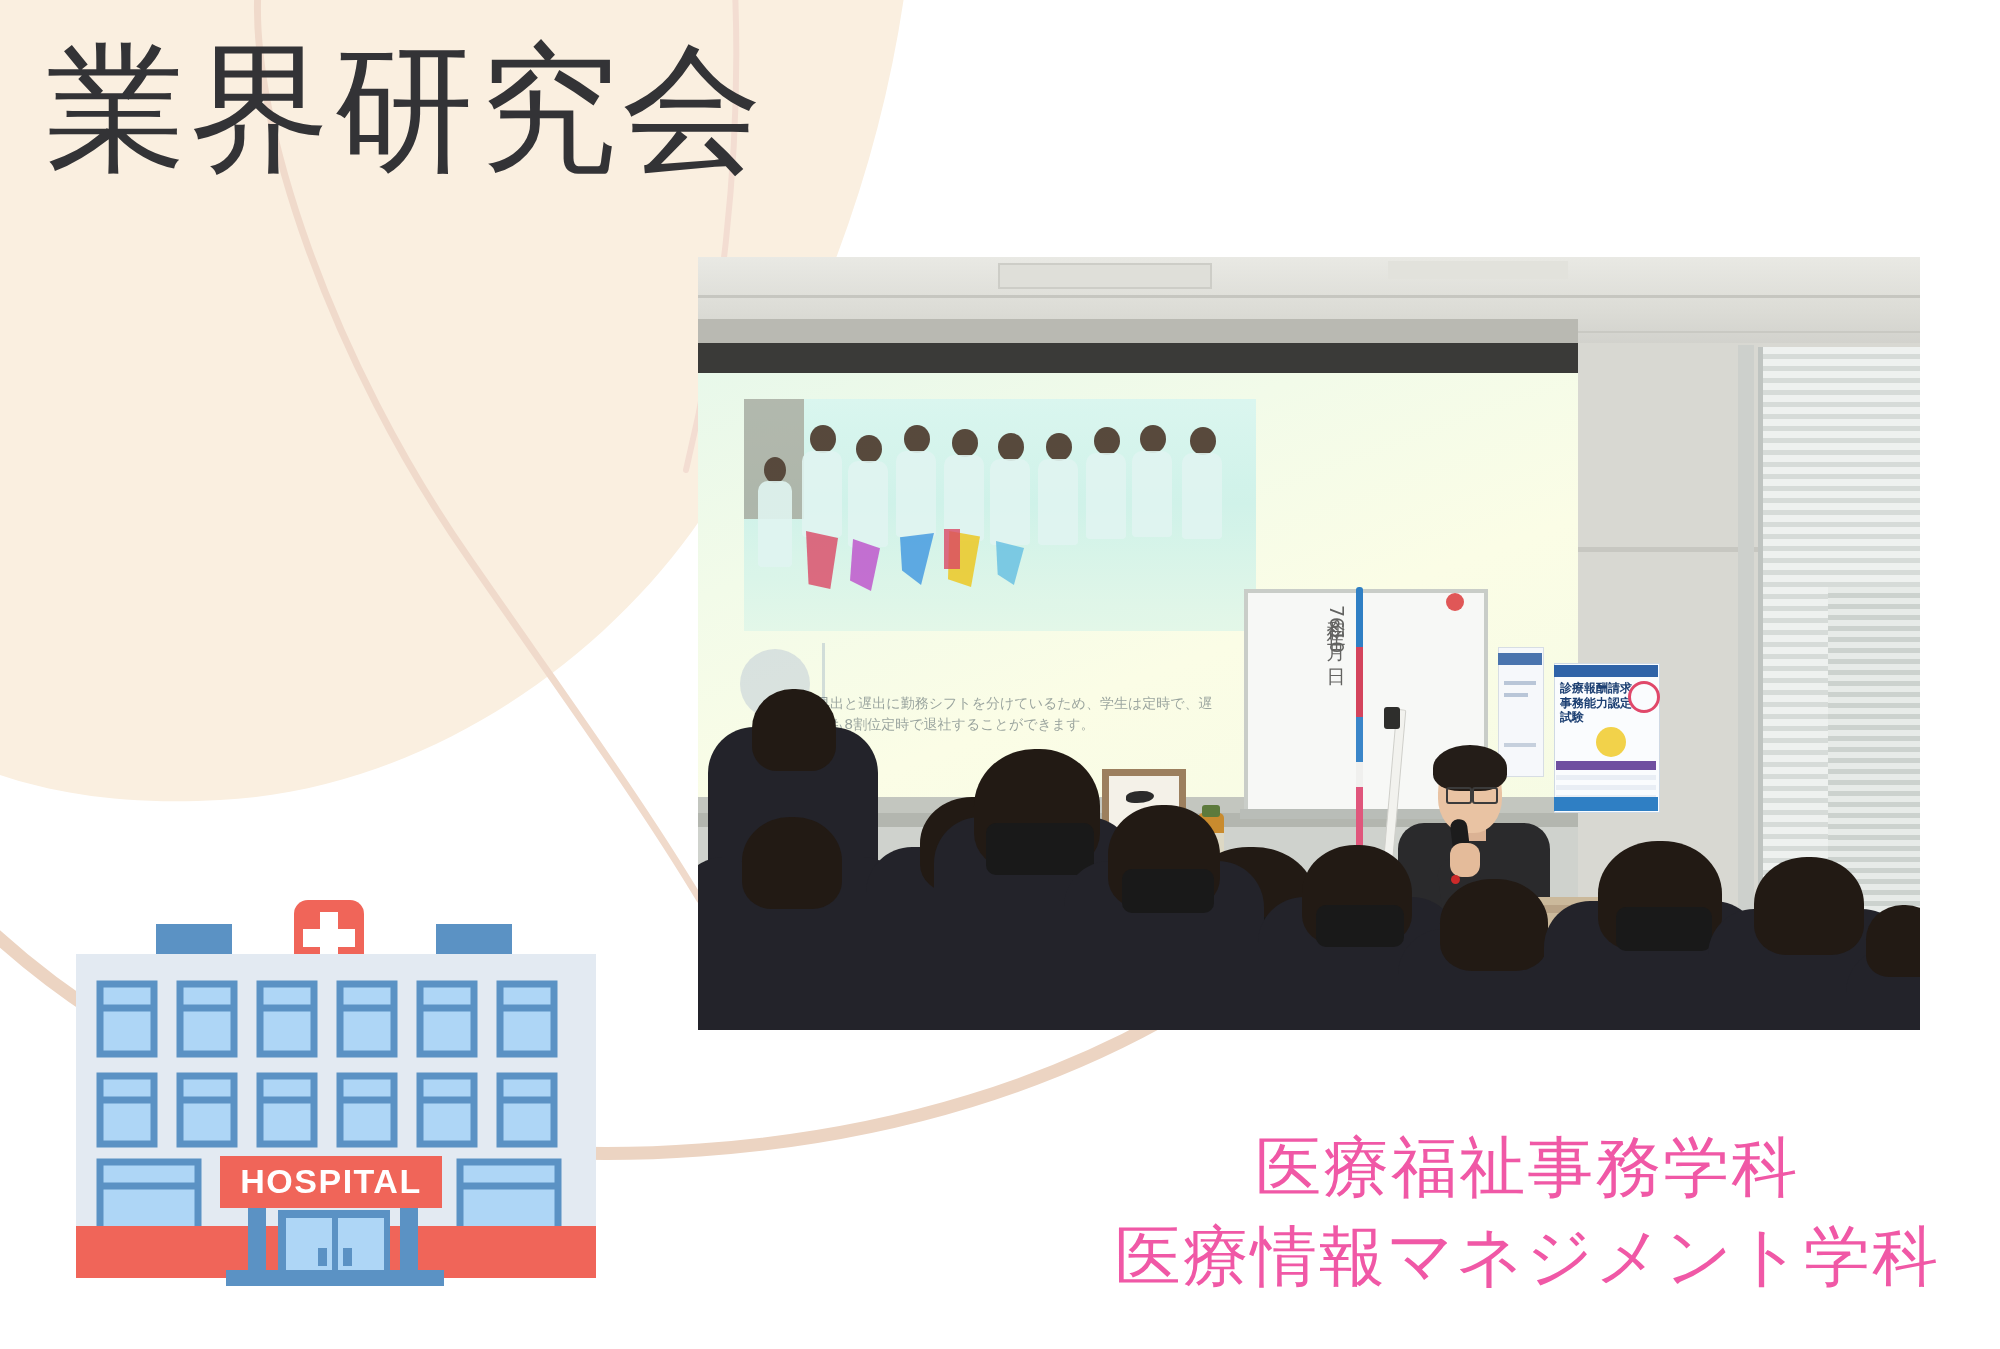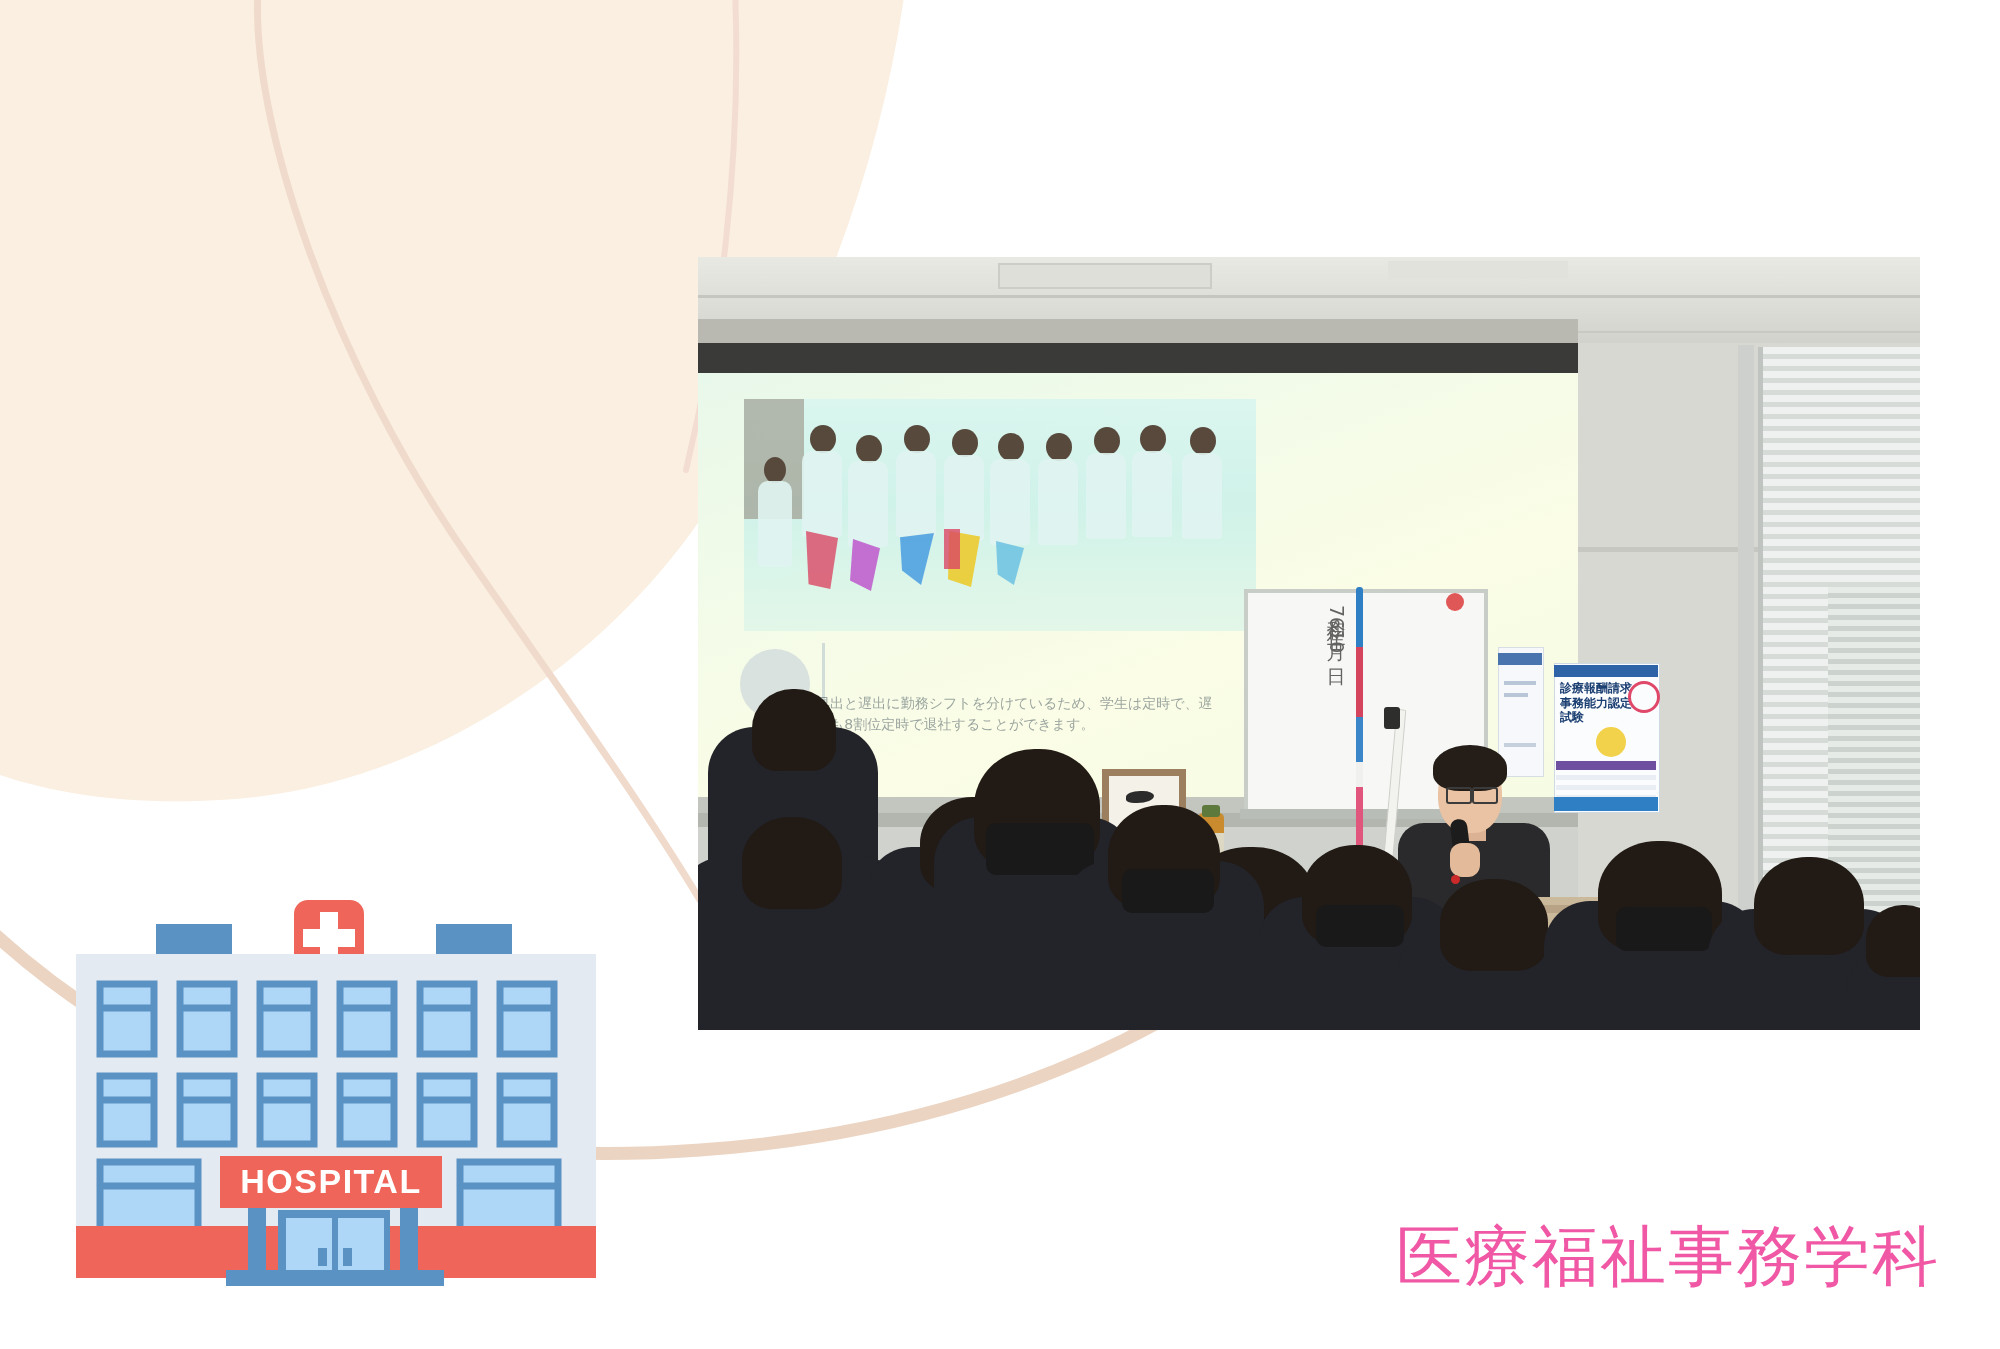--- a/index.html
+++ b/index.html
@@ -150,20 +150,23 @@
 
 <div id="poster">
 
   <svg class="bg-layer" viewBox="0 0 2000 1349" preserveAspectRatio="none">
     <path d="M0,-10 L905,-10 C880,170 810,360 700,520 C600,665 420,790 220,800 C130,805 60,795 0,775 Z" fill="#faefe0"></path>
     <path d="M258,-10 C250,120 330,360 470,560 C560,690 640,800 700,900" fill="none" stroke="#f0dacb" stroke-width="7" stroke-linecap="round"></path>
     <path d="M-10,930 C180,1105 430,1170 700,1150 C900,1136 1060,1080 1180,1010" fill="none" stroke="#ecd4c2" stroke-width="13" stroke-linecap="round"></path>
     <path d="M735,-10 C742,160 720,330 686,470" fill="none" stroke="#f3ddd2" stroke-width="6" stroke-linecap="round"></path>
   </svg>
 
+  <div id="title-block">
+    <div id="title-text">業界研究会</div>
+  </div>
 
   <div id="photo-frame">
 
     <div class="ph ceiling"></div>
     <div class="ph ceil-seam"></div>
     <div class="ph ceil-seam2"></div>
     <div class="ph ceil-vent"></div>
     <div class="ph ceil-vent2"></div>
 
     <div class="ph wall"></div>
@@ -401,15 +404,16 @@
     <rect x="226" y="338" width="46" height="58" fill="#aed6f6"></rect>
     <rect x="278" y="338" width="46" height="58" fill="#aed6f6"></rect>
     <rect x="258" y="368" width="9" height="18" fill="#5b92c4"></rect>
     <rect x="283" y="368" width="9" height="18" fill="#5b92c4"></rect>
 
     <rect x="166" y="390" width="218" height="16" fill="#5b92c4"></rect>
   </svg>
 
   <div id="caption-block">
     <div class="caption-line">医療福祉事務学科</div>
+    <div class="caption-line">医療情報マネジメント学科</div>
   </div>
 
 </div>
 
 </body></html>

